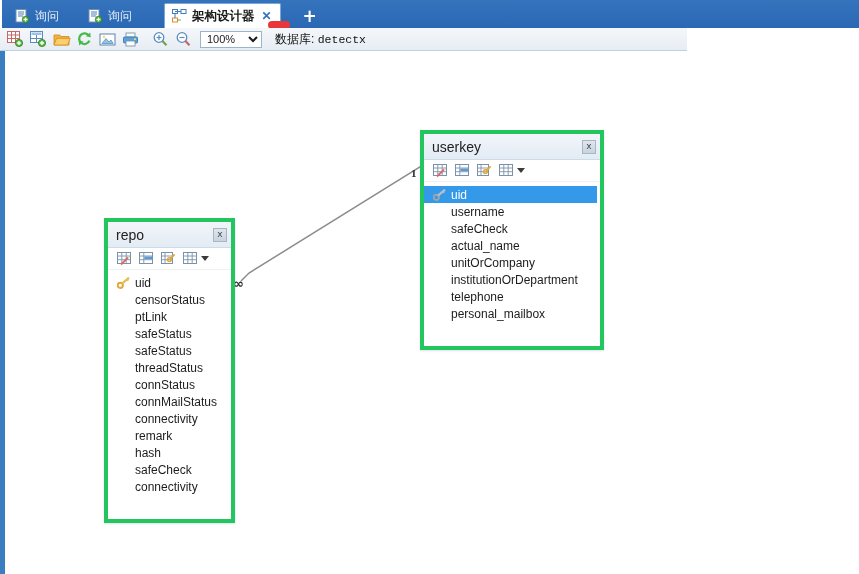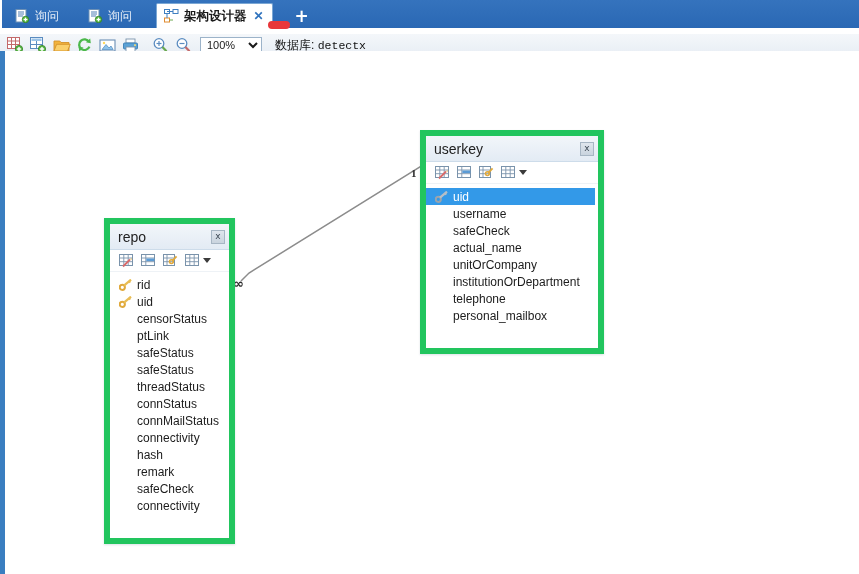--- a/index.html
+++ b/index.html
@@ -39,21 +39,21 @@
   .tab.inactive { background: transparent; }
   .tab.active {
     background: #ffffff;
     color: #1a1a1a;
     font-weight: bold;
     border: 1px solid #7ba7d4;
     border-bottom: none;
     border-top-left-radius: 2px;
     border-top-right-radius: 2px;
     height: 25px;
-    margin-left: 2px;
+    margin-left: 10px;
   }
   .tab-label { margin-left: 5px; font-size: 12px; }
   .tab.active .tab-label { font-size: 12.5px; }
   .tab-close {
     margin-left: 7px;
     font-size: 12px;
     line-height: 1;
     color: #2f72bd;
     font-weight: bold;
   }
@@ -73,27 +73,26 @@
     position: absolute;
     left: 268px; top: 21px;
     width: 22px; height: 8px;
     background: #e8373a;
     border-radius: 5px;
   }
 
   
   .toolbar {
     position: absolute; left: 0; top: 28px;
-    width: 859px; height: 23px;
+    width: 687px; height: 23px;
     background: #eff3f8;
     background: linear-gradient(to bottom, #f4f7fa 0%, #e7edf4 100%);
     border-bottom: 1px solid #bfd0e0;
     display: flex; align-items: center;
     padding-left: 5px;
-    margin-top: 6px;
   }
   .tb-btn {
     width: 21px; height: 20px;
     display: flex; align-items: center; justify-content: center;
     margin-right: 2px;
     position: relative;
   }
   .tb-sep { width: 7px; }
   .zoom-select {
     width: 62px; height: 17px;
@@ -125,21 +124,21 @@
     position: absolute; left: 5px; top: 51px;
     width: 854px; height: 523px;
     background: #ffffff;
     overflow: hidden;
   }
 
   
   .entity {
     position: absolute;
     background: #ef4444;
-    border: 6px solid #22c55e;
+    border: 4px solid #22c55e;
     box-shadow: 0 1px 2px rgba(120,140,160,0.25);
   }
   .entity-head {
     height: 26px;
     background: linear-gradient(to bottom, #f2f6fa 0%, #e3ebf4 100%);
     border-bottom: 1px solid #cddcea;
     display: flex; align-items: center;
     padding: 0 4px 0 8px;
     position: relative;
   }
@@ -431,30 +430,20 @@
       </div>
       <div class="entity-cols">
         <div class="col-row">
           <span class="col-icon">
             <svg width="14" height="12" viewBox="0 0 14 12">
               <circle cx="3.3" cy="8.3" r="2.6" fill="none" stroke="#e0a93c" stroke-width="2"></circle>
               <line x1="5" y1="6.6" x2="12" y2="0.6" stroke="#e8bd55" stroke-width="2.2"></line>
               <line x1="10" y1="2.4" x2="11.4" y2="3.6" stroke="#e8bd55" stroke-width="2"></line>
             </svg>
           </span>
-          <span class="col-name">rid</span>
-        </div>
-        <div class="col-row">
-          <span class="col-icon">
-            <svg width="14" height="12" viewBox="0 0 14 12">
-              <circle cx="3.3" cy="8.3" r="2.6" fill="none" stroke="#e0a93c" stroke-width="2"></circle>
-              <line x1="5" y1="6.6" x2="12" y2="0.6" stroke="#e8bd55" stroke-width="2.2"></line>
-              <line x1="10" y1="2.4" x2="11.4" y2="3.6" stroke="#e8bd55" stroke-width="2"></line>
-            </svg>
-          </span>
           <span class="col-name">uid</span>
         </div>
         <div class="col-row">
           <span class="col-icon"></span>
           <span class="col-name">censorStatus</span>
         </div>
         <div class="col-row">
           <span class="col-icon"></span>
           <span class="col-name">ptLink</span>
         </div>
@@ -477,25 +466,25 @@
         <div class="col-row">
           <span class="col-icon"></span>
           <span class="col-name">connMailStatus</span>
         </div>
         <div class="col-row">
           <span class="col-icon"></span>
           <span class="col-name">connectivity</span>
         </div>
         <div class="col-row">
           <span class="col-icon"></span>
+          <span class="col-name">remark</span>
+        </div>
+        <div class="col-row">
+          <span class="col-icon"></span>
           <span class="col-name">hash</span>
-        </div>
-        <div class="col-row">
-          <span class="col-icon"></span>
-          <span class="col-name">remark</span>
         </div>
         <div class="col-row">
           <span class="col-icon"></span>
           <span class="col-name">safeCheck</span>
         </div>
         <div class="col-row">
           <span class="col-icon"></span>
           <span class="col-name">connectivity</span>
         </div>
       </div>

